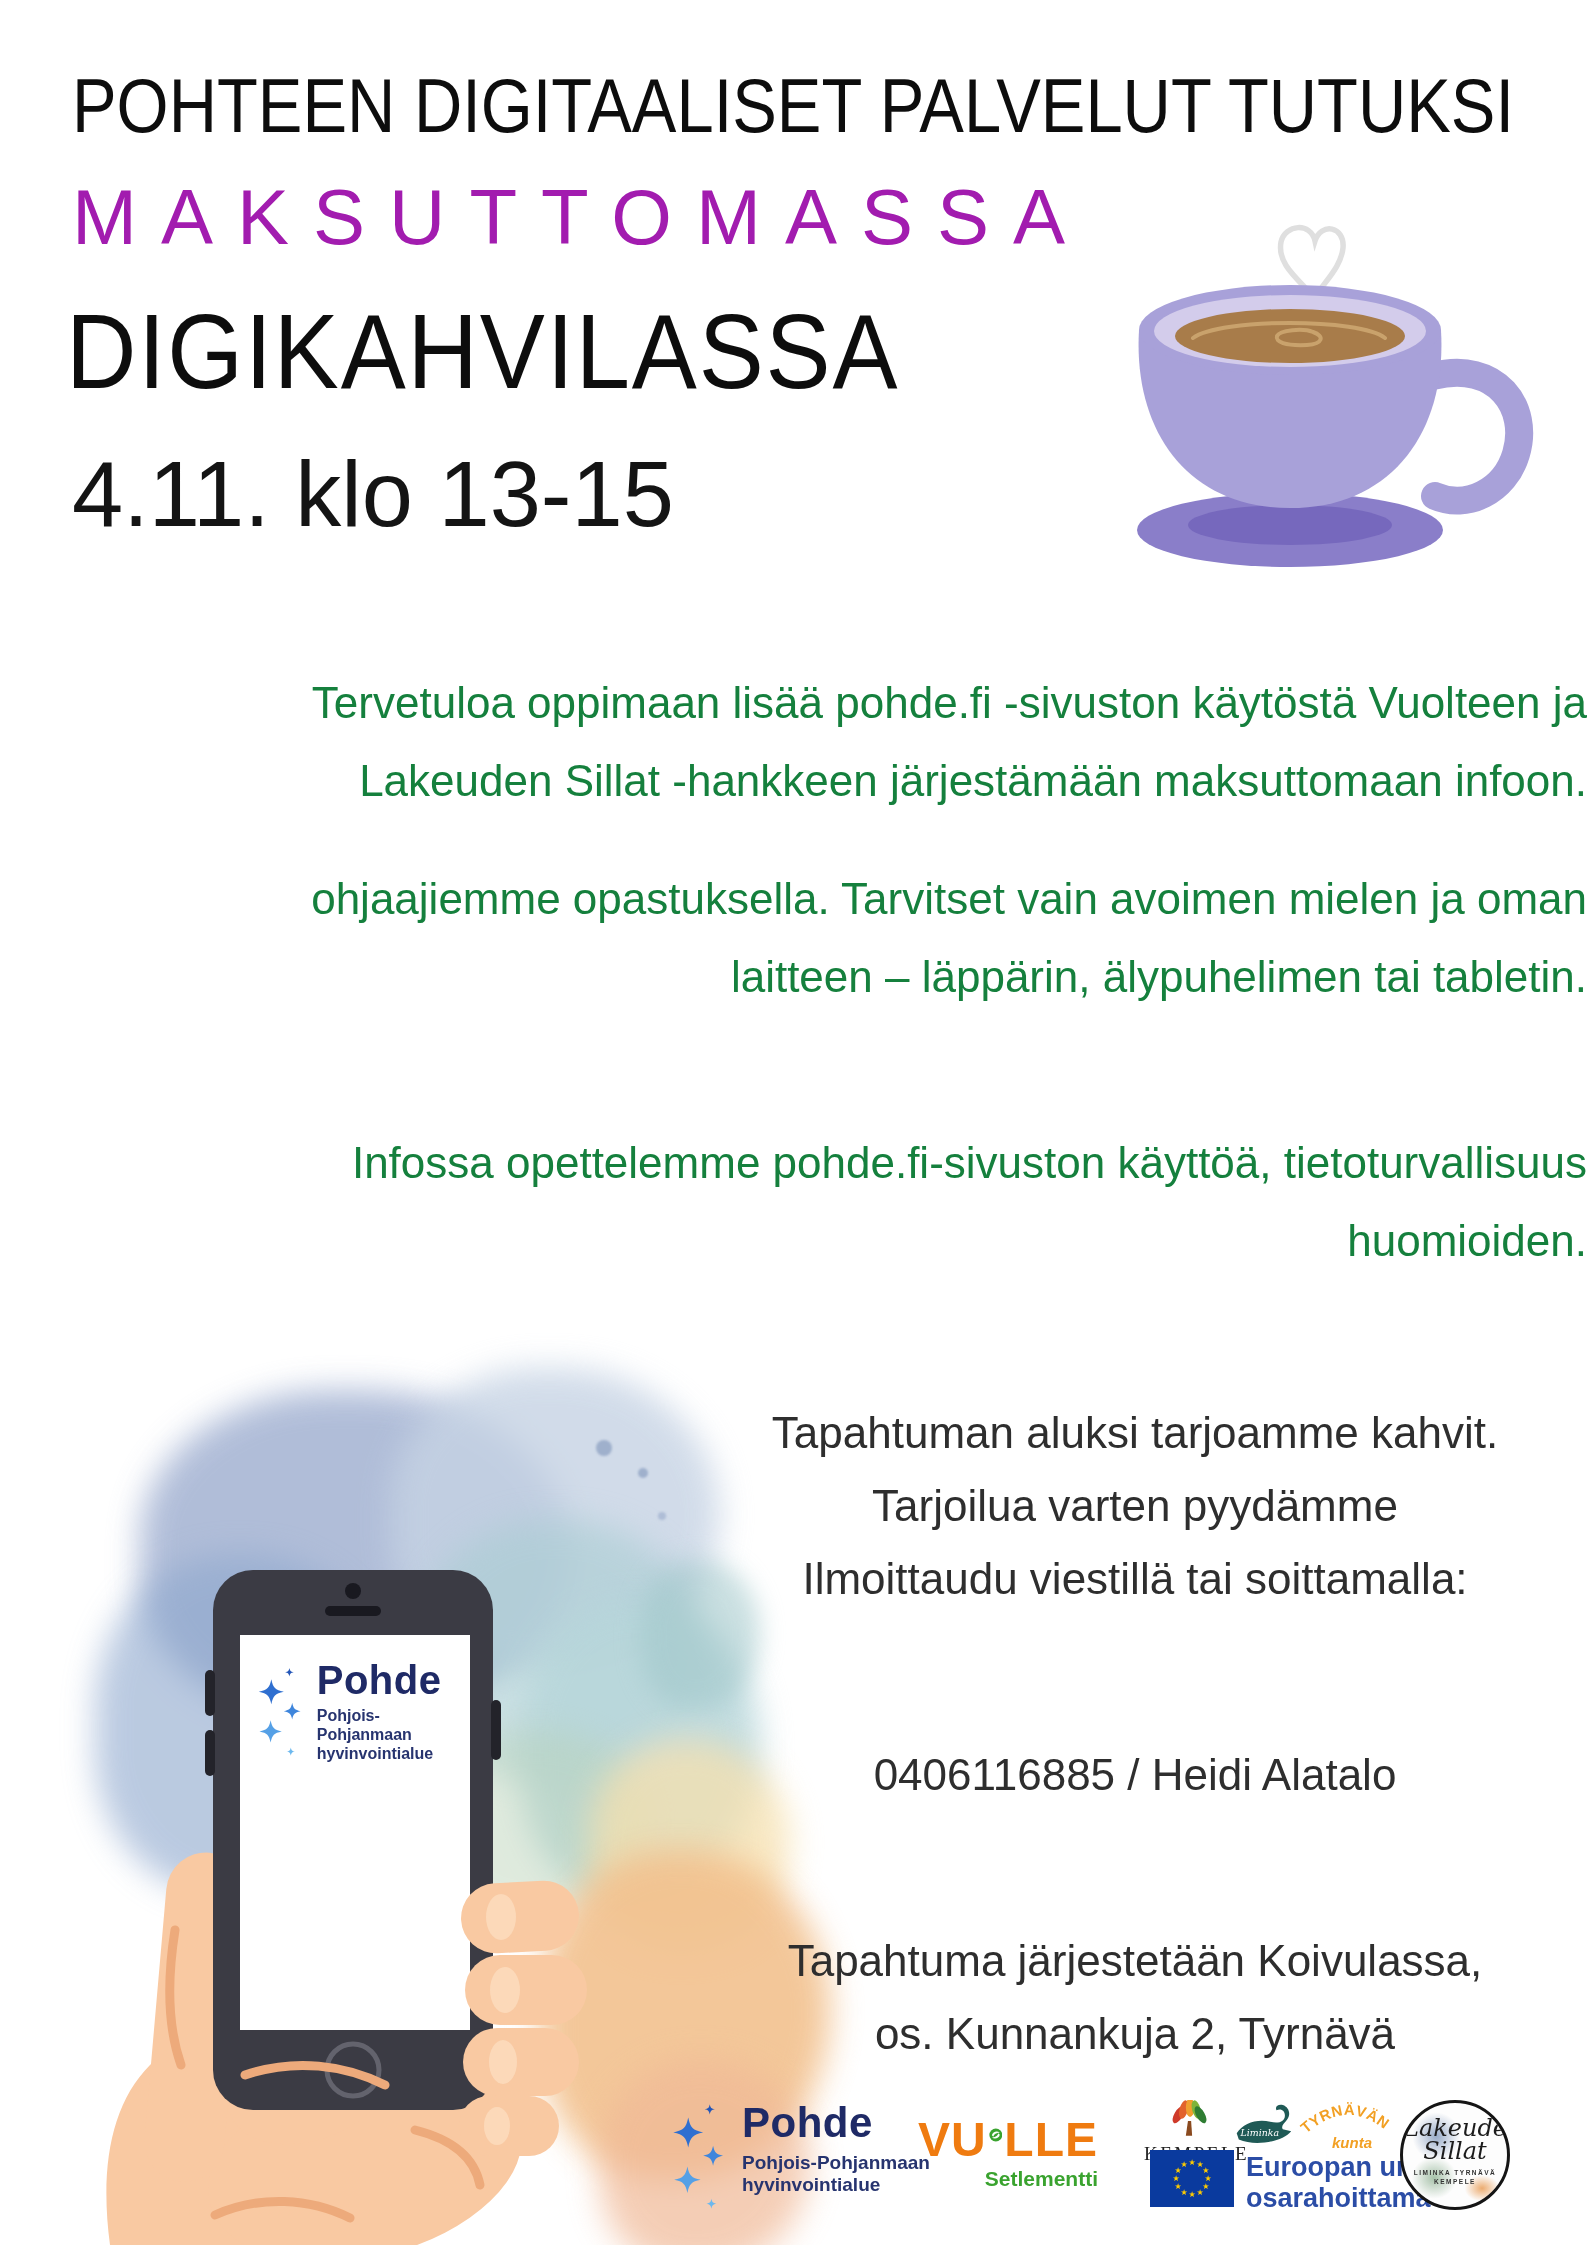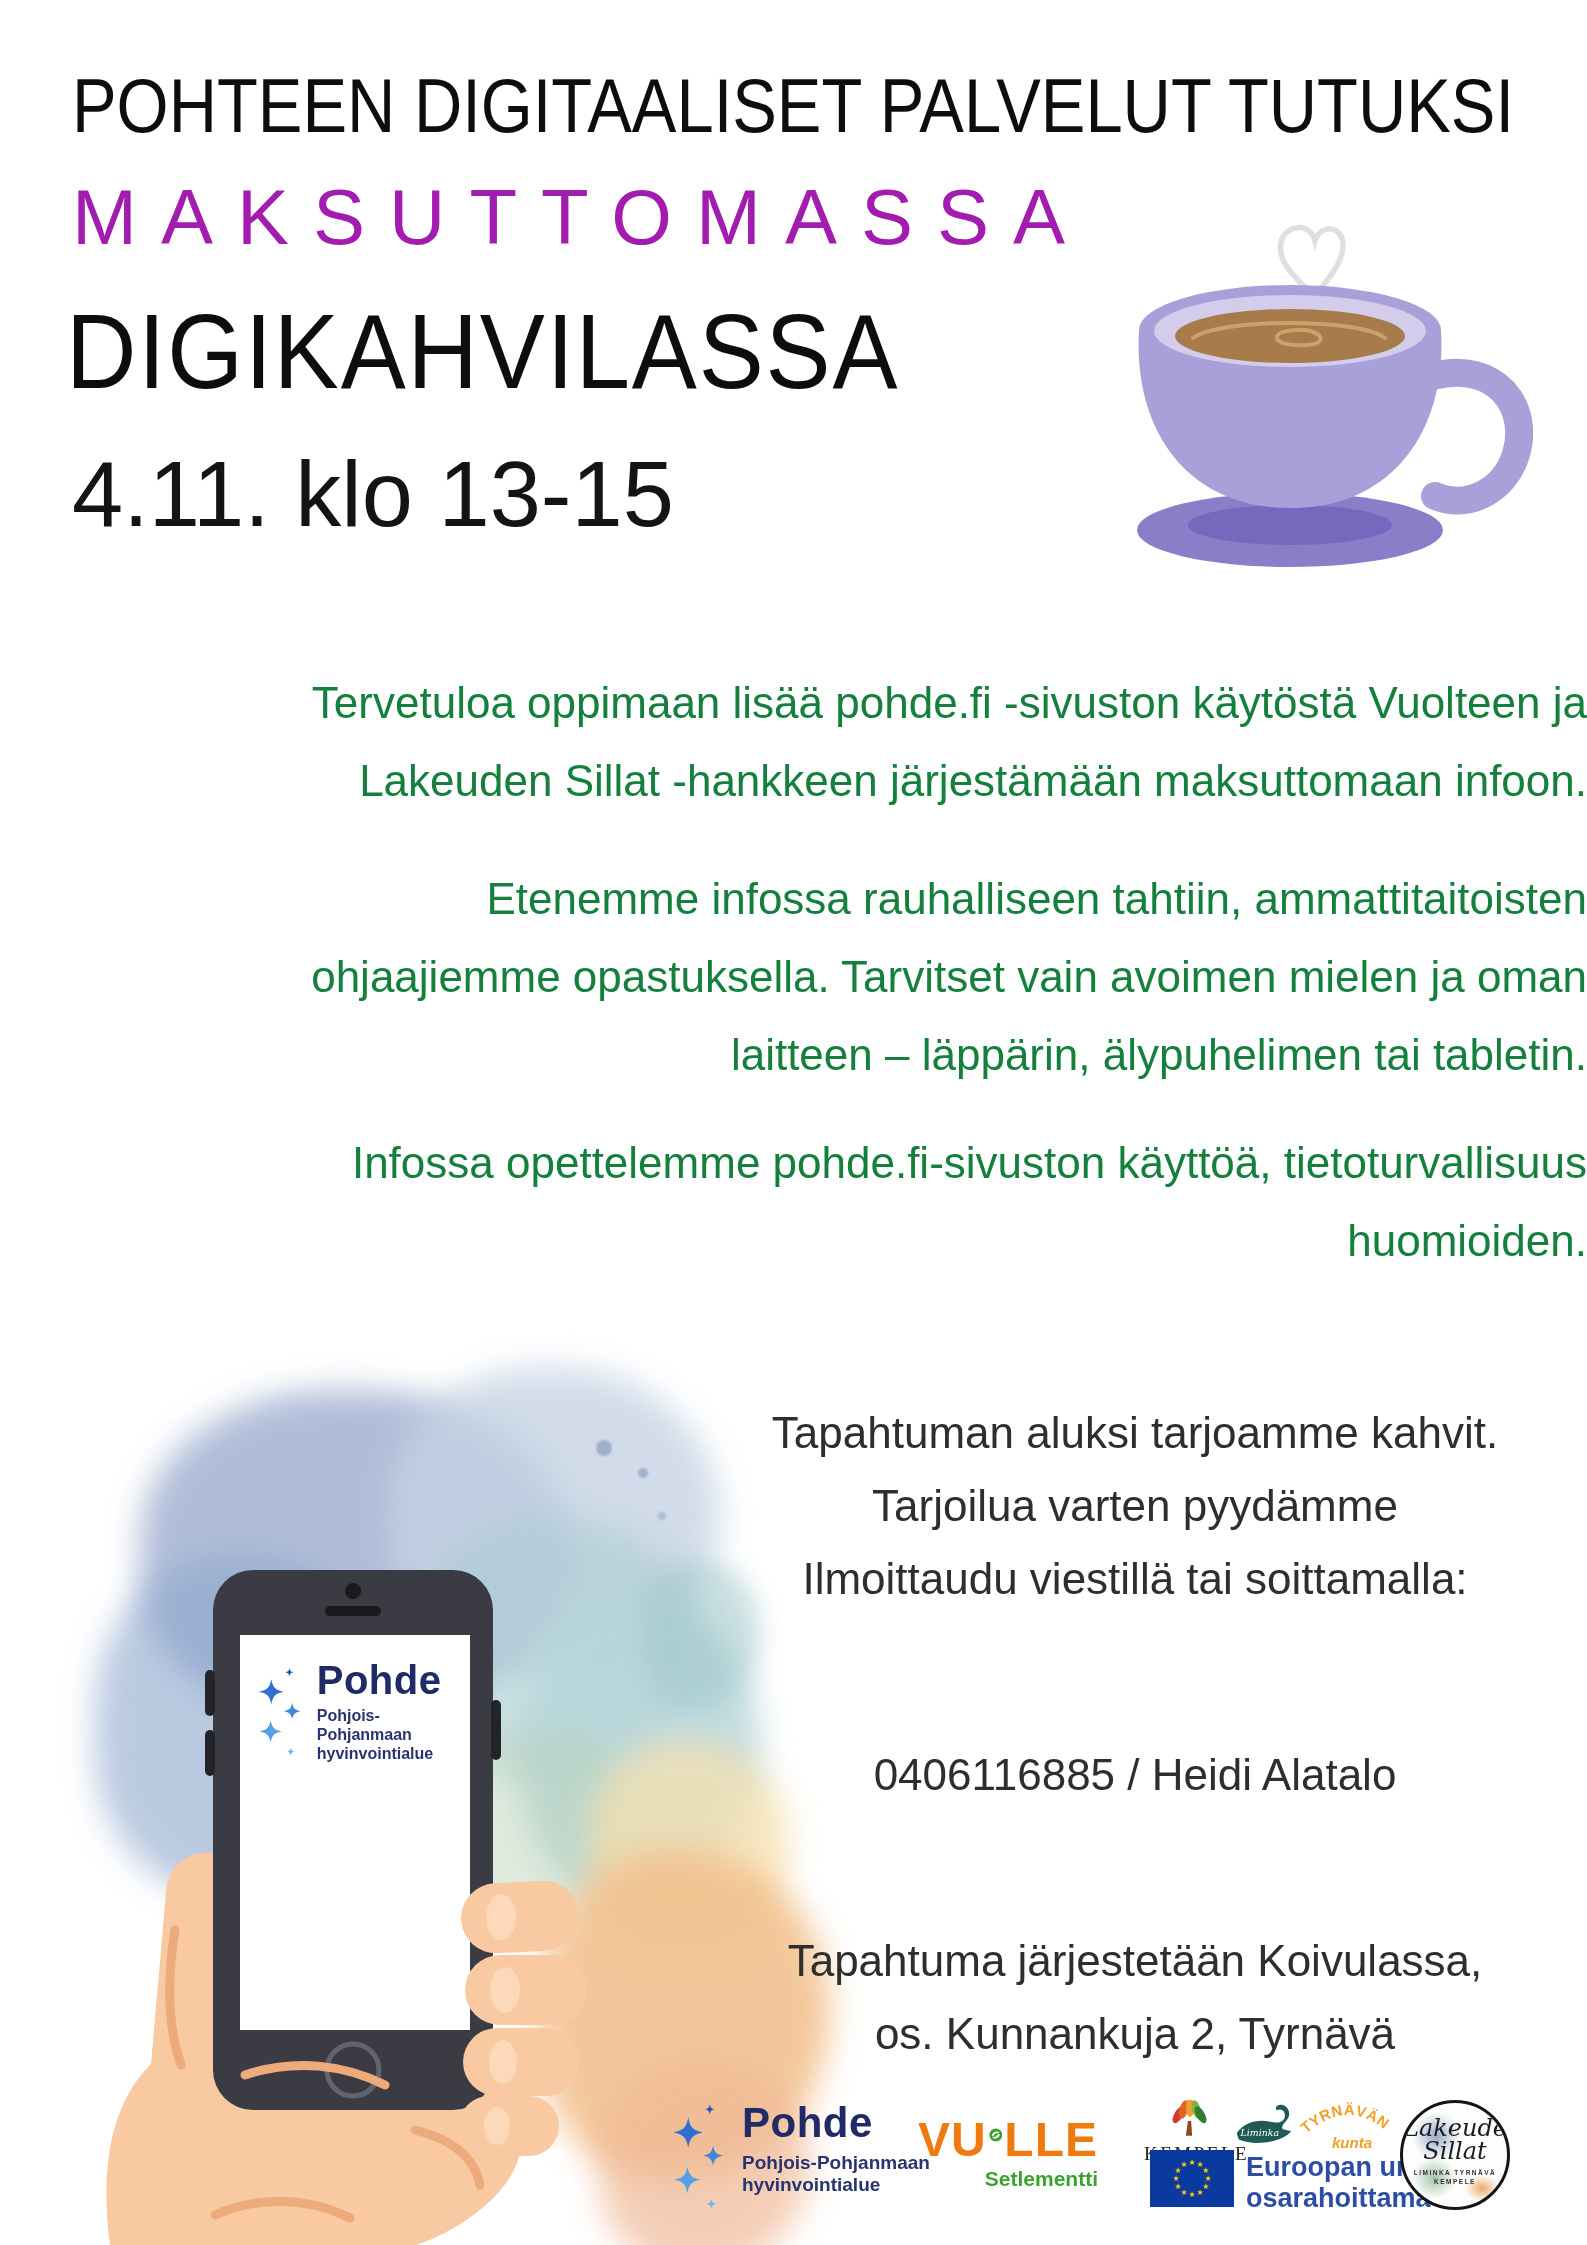--- a/index.html
+++ b/index.html
@@ -93,21 +93,20 @@
       <path d="M 118 158 C 145 138 285 138 310 158"></path>
       <path d="M 238 152 C 250 156 248 164 232 165 C 210 166 200 162 202 156 C 205 150 228 148 238 152"></path>
     </g>
   </svg>
 
   <div class="para" style="top:664px">
     <div class="bl">Tervetuloa oppimaan lisää pohde.fi -sivuston käytöstä Vuolteen ja</div>
     <div class="bl">Lakeuden Sillat -hankkeen järjestämään maksuttomaan infoon.</div>
   </div>
   <div class="para" style="top:860px">
-    <div class="bl">Etenemme infossa rauhalliseen tahtiin, ammattitaitoisten</div>
     <div class="bl">ohjaajiemme opastuksella. Tarvitset vain avoimen mielen ja oman</div>
     <div class="bl">laitteen – läppärin, älypuhelimen tai tabletin.</div>
   </div>
   <div class="para" style="top:1124px">
     <div class="bl">Infossa opettelemme pohde.fi-sivuston käyttöä, tietoturvallisuus</div>
     <div class="bl">huomioiden.</div>
   </div>
 
   <div>
     <div class="blob" style="left:140px;top:1390px;width:430px;height:330px;background:#a3b2d2;opacity:.85;"></div>

